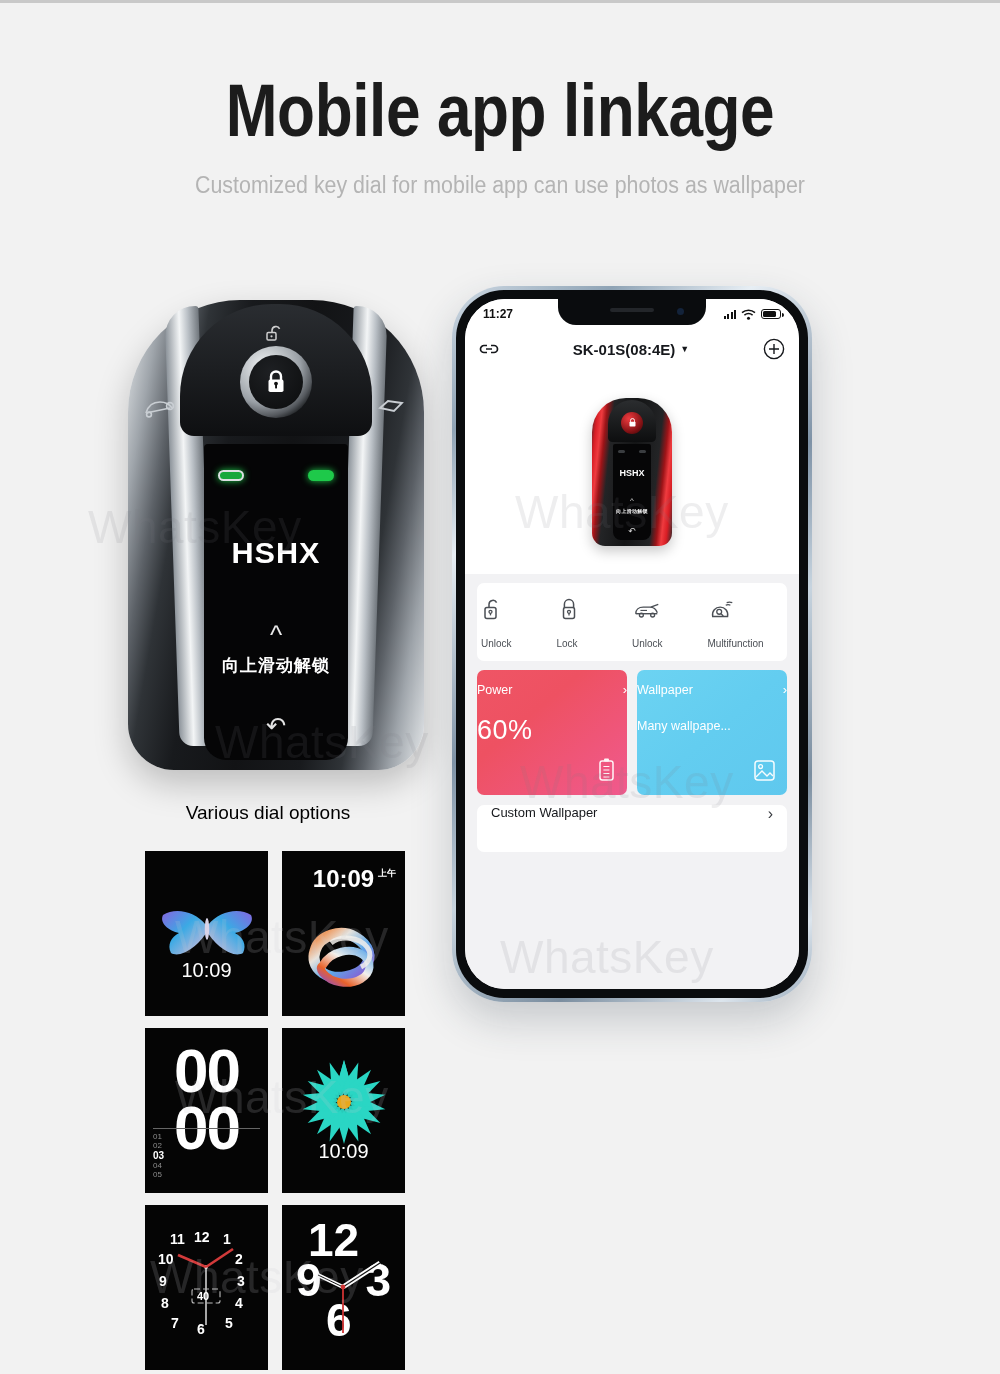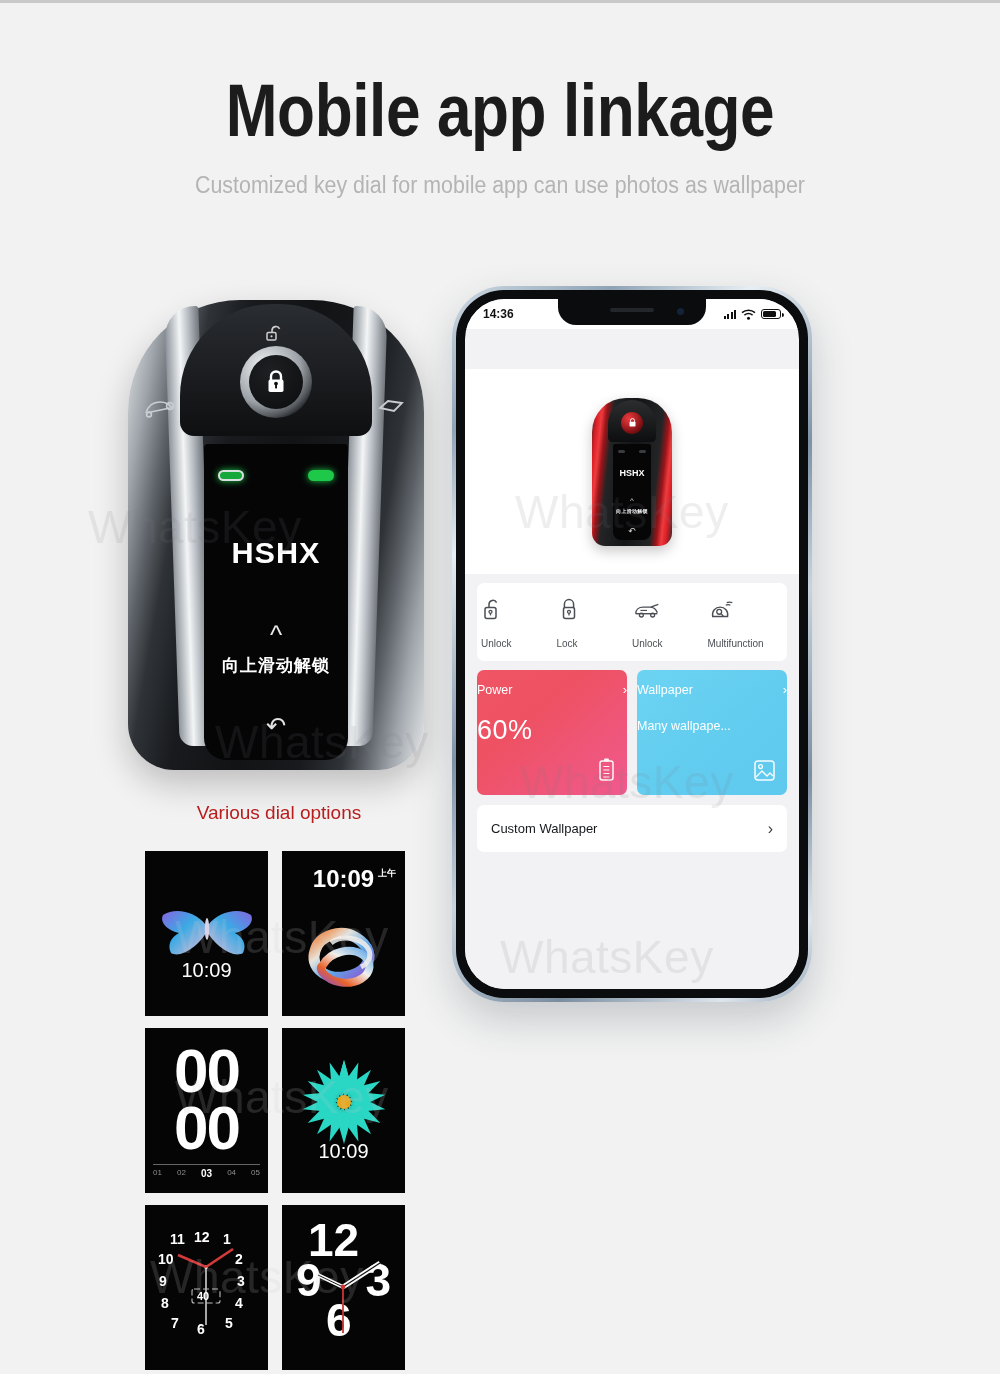--- a/index.html
+++ b/index.html
@@ -103,40 +103,40 @@
       rgba(40,235,95,.85) 62%, rgba(10,120,45,.28) 72%, rgba(0,0,0,0) 82%);
   }
   .chev{ position:absolute; top:178px; left:0; width:100%; text-align:center;
          color:#e8e8e8; font-size:26px; line-height:1;}
   .fob-cn{ position:absolute; top:210px; left:0; width:100%; text-align:center;
            color:#fff; font-size:17px; font-weight:bold; letter-spacing:1px;}
   .fob-back{ position:absolute; bottom:20px; left:0; width:100%; text-align:center;
              color:#e2e2e2; font-size:24px;}
 
   .dial-caption{
-    position:absolute; left:131px; top:802px; width:296px; text-align:center;
-    color:#b91c1c; font-size:19px;
+    position:absolute; left:120px; top:802px; width:296px; text-align:center;
+    color:#000000; font-size:19px;
   }
 
   .dial-grid{
     position:absolute; left:145px; top:851px;
     display:grid; grid-template-columns:123px 123px; grid-template-rows:165px 165px 165px;
     gap:12px 14px;
   }
   .dial{ width:123px; height:165px; background:#050505; position:relative; overflow:hidden; }
   .dial .time{ position:absolute; left:0; width:100%; text-align:center;
                color:#fff; font-size:20px; font-weight:500; }
   .butterfly{ position:absolute; left:50%; top:54px; transform:translateX(-50%); }
   .swirl{ position:absolute; left:50%; top:66px; transform:translateX(-50%); }
   .flower{ position:absolute; left:50%; top:28px; transform:translateX(-50%); }
   .big00{ position:absolute; left:0; top:14px; width:100%; text-align:center;
           color:#fff; font-size:62px; font-weight:bold; line-height:.92; letter-spacing:-2px;}
   .ruler{ position:absolute; left:8px; bottom:14px; width:107px;
           display:flex; justify-content:space-between; border-top:1px solid #666;
-          padding-top:3px; }
+          padding-top:3px;flex-direction:column; }
   .ruler span{ color:#8d8d8d; font-size:8px; }
   .ruler span.on{ color:#fff; font-weight:bold; font-size:10px; }
   .clockface{ position:absolute; inset:0; }
   .cn-num{ position:absolute; color:#fff; font-size:14px; font-weight:bold; }
   .big-clock-num{ position:absolute; color:#fff; font-weight:bold; font-size:46px; line-height:1;}
   .ampm{ position:absolute; color:#fff; font-size:9px; font-weight:bold; }
 
   
   .phone{
     position:absolute; left:452px; top:286px; width:360px; height:716px;
@@ -221,21 +221,21 @@
   .tile{ flex:1; border-radius:7px; padding:12px 0 11px; position:relative; height:125px; color:#fff; }
   .tile.power{ background:linear-gradient(140deg,#ef5565 0%,#ee5162 36%,#f05a8e 100%); }
   .tile.wall{ background:linear-gradient(140deg,#6cd3f2 0%,#63cdf0 50%,#5fc8ee 100%); }
   .tile-head{ display:flex; align-items:center; justify-content:space-between; font-size:12.5px; }
   .tile-val{ margin-top:18px; font-size:27px; font-weight:400; letter-spacing:.5px; }
   .tile-sub{ margin-top:22px; font-size:12.5px; }
   .tile-ico{ position:absolute; right:11px; bottom:9px; opacity:.95; }
   .chevron{ font-size:13px; font-weight:300; }
 
   .rowcard{ margin:10px 12px 0; background:#fff; border-radius:7px; height:47px;
-            display:flex; align-items:center; justify-content:space-between; padding:0 14px; }
+            display:flex; justify-content:space-between; padding:0 14px; }
   .rowcard span{ font-size:13px; color:#16181c; }
   .rowcard .chv{ color:#3a3d42; font-size:16px; font-weight:300; }
 
   .tabbar{ position:absolute; bottom:0; left:0; width:100%; height:66px; background:#fff;
            display:flex; align-items:flex-start; padding-top:7px; }
   .tab{ flex:1; display:flex; flex-direction:column; align-items:center; gap:3px; }
   .tab span{ font-size:8.5px; color:#8b8f95; }
   .tab.active span{ color:#e8404a; }
   .home-ind{ position:absolute; bottom:8px; left:50%; transform:translateX(-50%);
              width:112px; height:4.5px; border-radius:3px; background:#111; }
@@ -457,39 +457,54 @@
 <div class="phone">
 <div class="phone-inner">
 <div class="screen">
 
   <div class="notch">
     <div class="speaker"></div>
     <div class="cam"></div>
   </div>
 
   <div class="statusbar">
-    <div>14:36</div>
+    <div>11:27</div>
     <div class="sb-right">
       <div class="sig">
         <i style="height:3px"></i>
               <i style="height:5px"></i>
               <i style="height:7px"></i>
               <i style="height:9px"></i>
       </div>
       <svg width="15" height="11" viewBox="0 0 15 11">
         <path d="M1 3.6a10 10 0 0 1 13 0" fill="none" stroke="#111" stroke-width="1.5"></path>
         <path d="M3.4 6.1a6.5 6.5 0 0 1 8.2 0" fill="none" stroke="#111" stroke-width="1.5"></path>
         <circle cx="7.5" cy="9.2" r="1.5" fill="#111"></circle>
       </svg>
       <div class="batt">
               <i></i>
             </div>
     </div>
   </div>
 
+  <div class="navbar">
+    <svg width="20" height="14" viewBox="0 0 20 14">
+      <path d="M8 3.5H5a3.5 3.5 0 0 0 0 7h3" fill="none" stroke="#16181c" stroke-width="1.7"></path>
+      <path d="M12 3.5h3a3.5 3.5 0 0 1 0 7h-3" fill="none" stroke="#16181c" stroke-width="1.7"></path>
+      <path d="M7 7h6" stroke="#16181c" stroke-width="1.7"></path>
+    </svg>
+    <div class="nav-title">
+      <span>SK-01S(08:4E)</span>
+      <span class="caret">▼</span>
+    </div>
+    <svg width="22" height="22" viewBox="0 0 22 22">
+      <circle cx="11" cy="11" r="9.6" fill="none" stroke="#16181c" stroke-width="1.4"></circle>
+      <path d="M11 6v10M6 11h10" stroke="#16181c" stroke-width="1.4"></path>
+    </svg>
+  </div>
 
   <div class="app-body">
 
     <div class="key-hero">
       <div class="minifob">
         <div class="mf-body"></div>
         <div class="mf-top"></div>
         <div class="mf-ring">
           <svg viewBox="0 0 14 14" width="11" height="11">
             <path d="M4.4 6.2V4.6a2.6 2.6 0 0 1 5.2 0v1.6" fill="none" stroke="#fff" stroke-width="1.2"></path>

